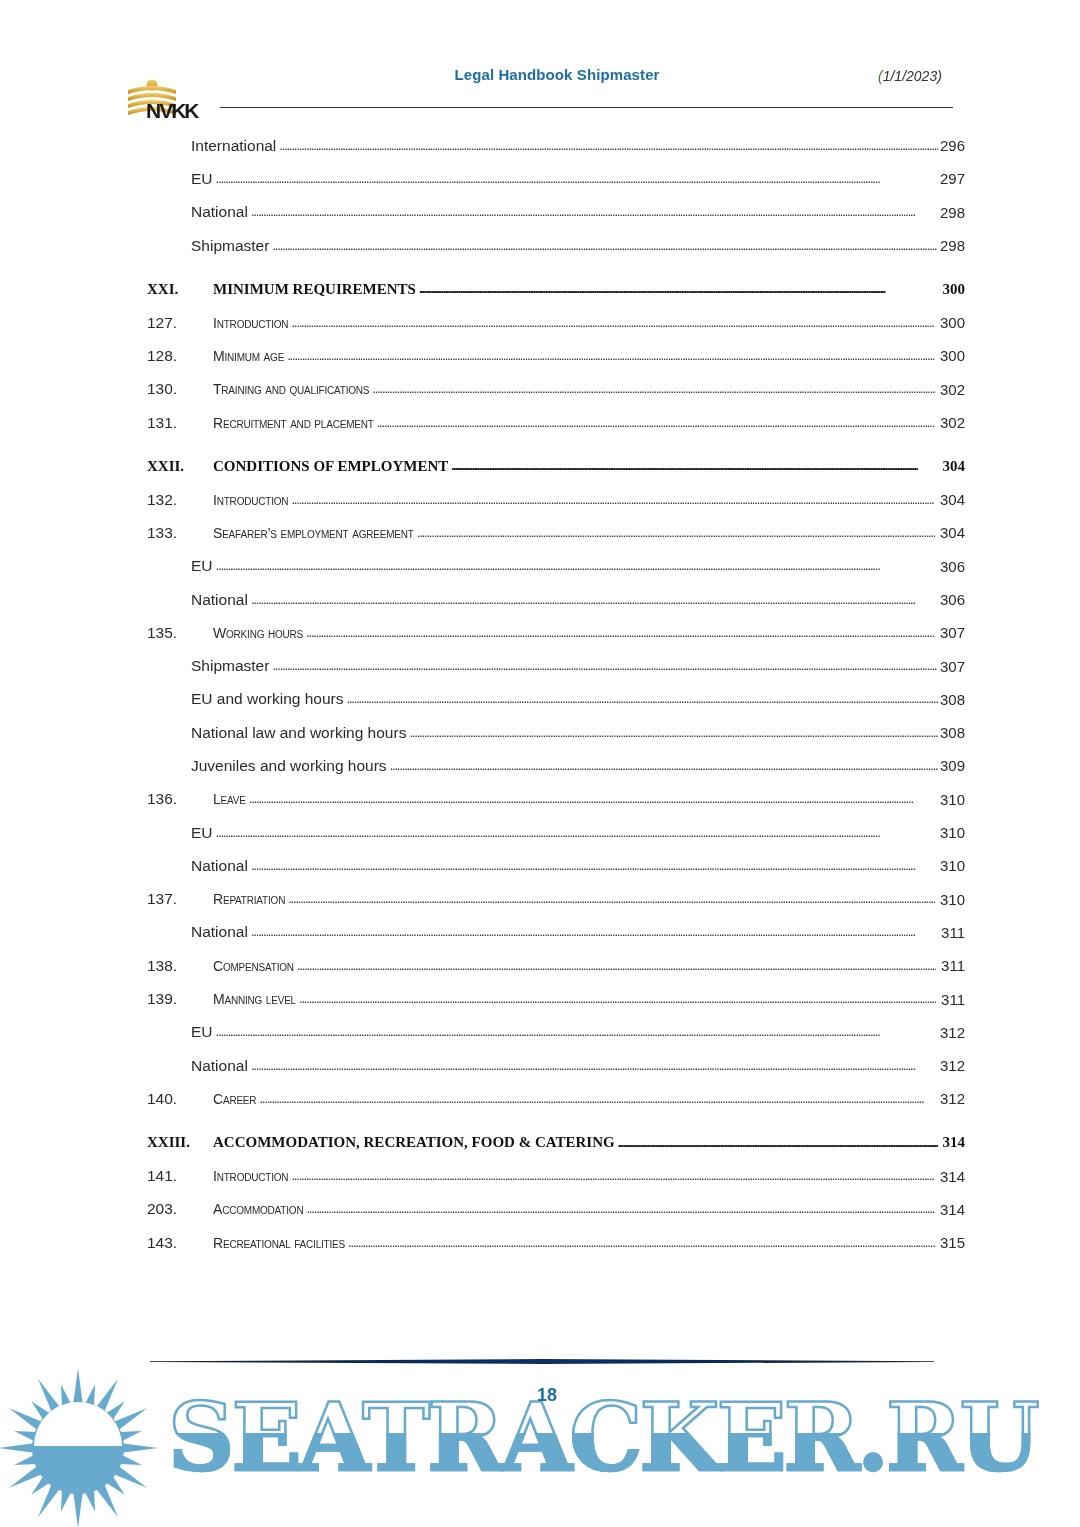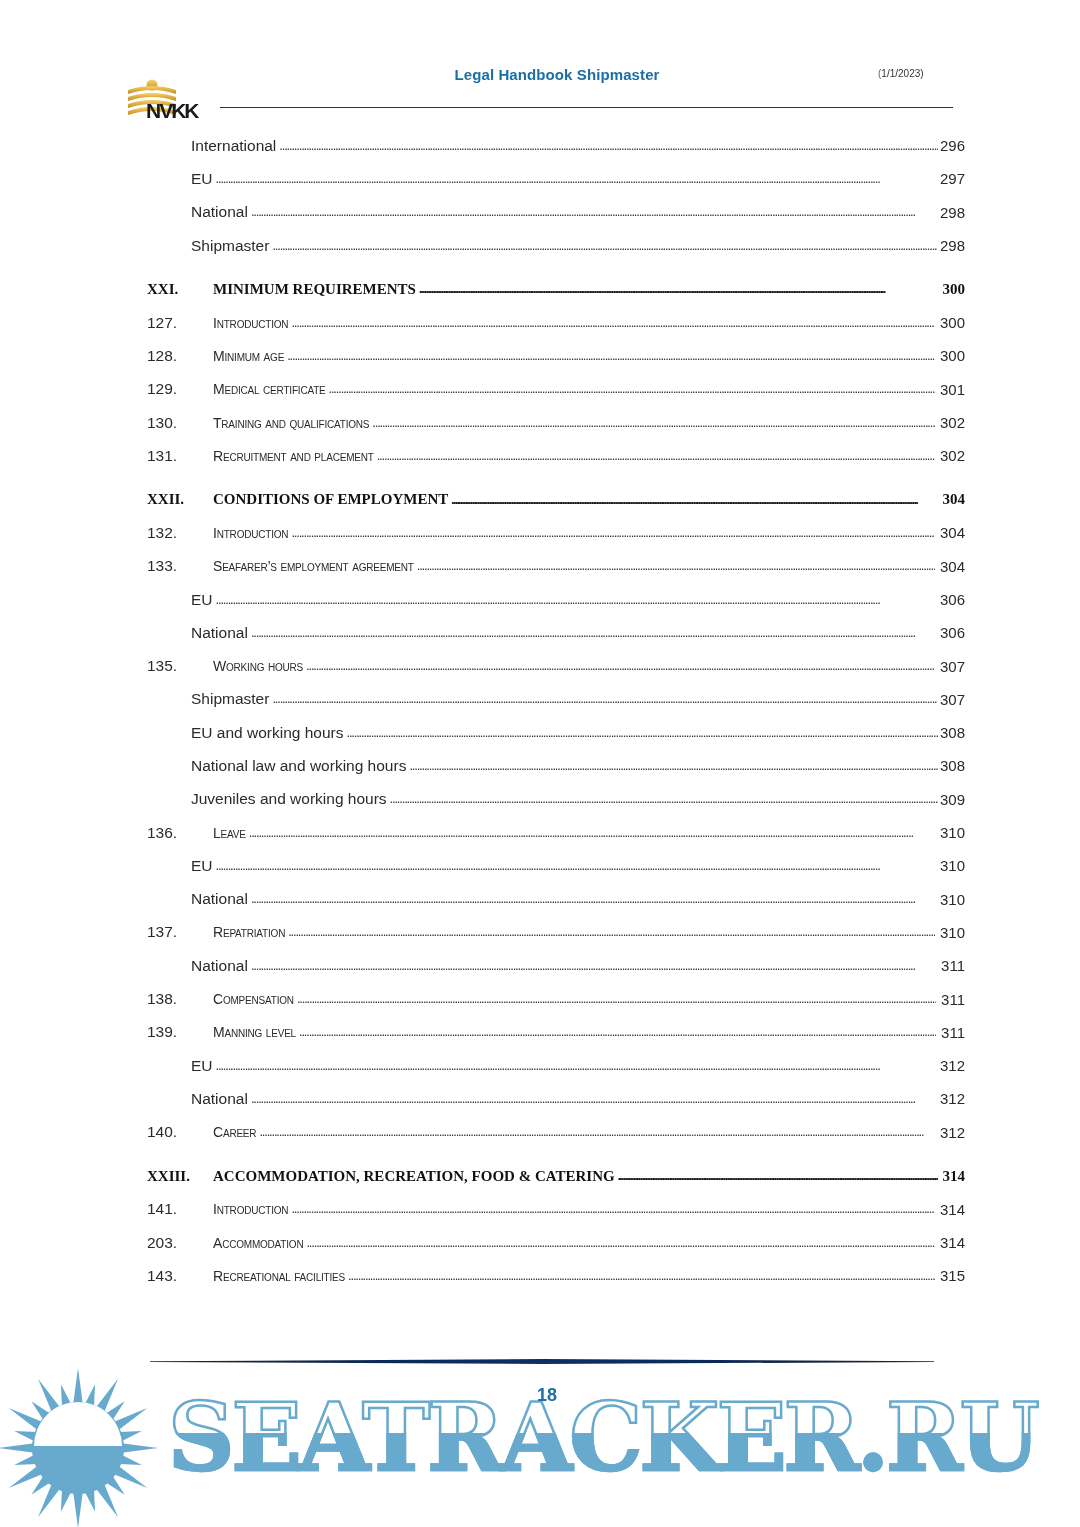--- a/index.html
+++ b/index.html
@@ -34,22 +34,23 @@
       text-align: center;
       font-size: 15px;
       font-weight: bold;
       color: #1c6ea4;
       letter-spacing: 0.1px;
     }
     .header-date {
       position: absolute;
       left: 878px;
       top: 68px;
-      font-size: 10px;
+      font-size: 14px;
       color: #333333;
+      font-style: italic;
     }
     .header-date .paren { color: #3a7a2a; }
     .header-rule {
       position: absolute;
       left: 220px;
       top: 107px;
       width: 733px;
       height: 1px;
       background: #333333;
     }
@@ -239,26 +240,20 @@
       <span class="toc-num">127.</span>
       <span class="toc-title">Introduction</span>
       <span class="toc-dots"></span>
       <span class="toc-page spaced">300</span>
     </div>
     <div class="toc-row article">
       <span class="toc-num">128.</span>
       <span class="toc-title">Minimum age</span>
       <span class="toc-dots"></span>
       <span class="toc-page spaced">300</span>
-    </div>
-    <div class="toc-row article">
-      <span class="toc-num">129.</span>
-      <span class="toc-title">Medical certificate</span>
-      <span class="toc-dots"></span>
-      <span class="toc-page spaced">301</span>
     </div>
     <div class="toc-row article">
       <span class="toc-num">130.</span>
       <span class="toc-title">Training and qualifications</span>
       <span class="toc-dots"></span>
       <span class="toc-page spaced">302</span>
     </div>
     <div class="toc-row article">
       <span class="toc-num">131.</span>
       <span class="toc-title">Recruitment and placement</span>

